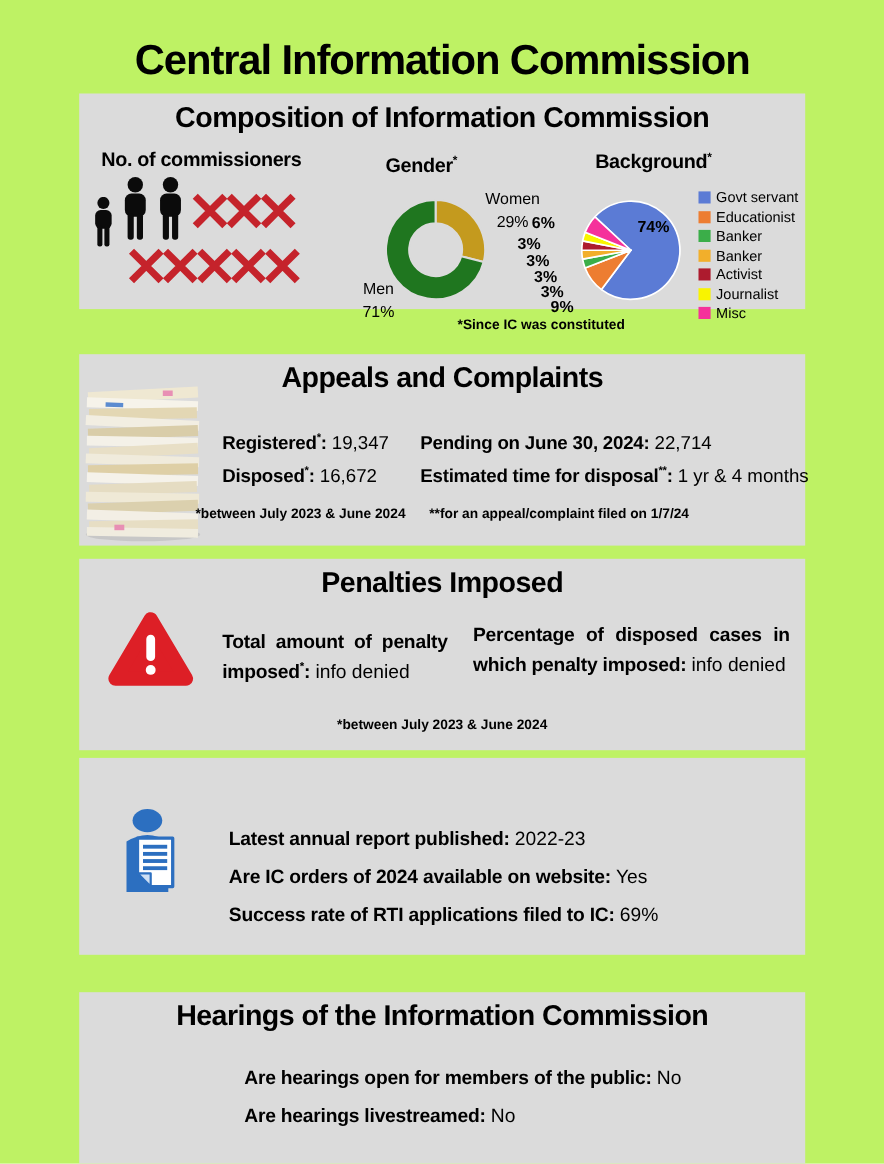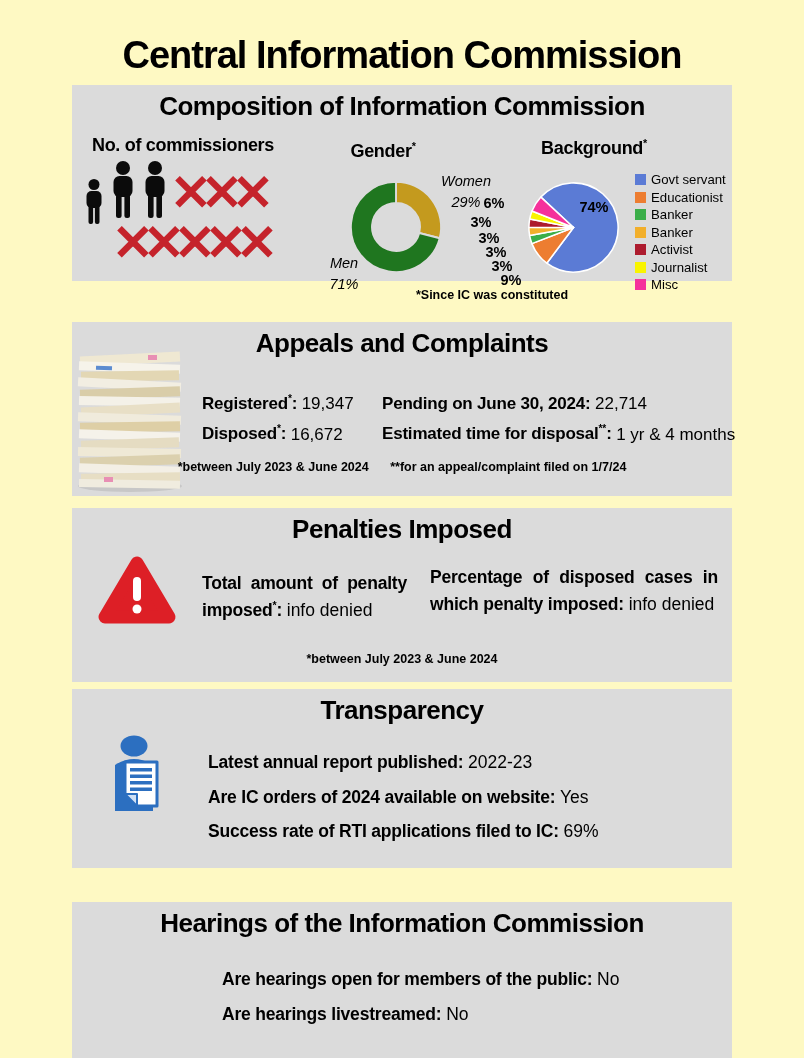--- a/index.html
+++ b/index.html
@@ -1,16 +1,16 @@
 <!DOCTYPE html>
 <html><head>
 <meta charset="utf-8">
 <style>
   html,body{margin:0;padding:0;background:#fff;}
-  .page{position:relative;width:804px;height:1058px;background:#fef9c3;overflow:hidden;
+  .page{position:relative;width:804px;height:1058px;background:#bef264;overflow:hidden;
         font-family:"Liberation Sans",sans-serif;color:#000;}
   .title{position:absolute;top:34px;left:0;width:100%;text-align:center;
          font-size:38px;font-weight:bold;letter-spacing:-1px;}
   .panel{position:absolute;left:72px;width:660px;background:#DBDBDB;}
   #panel-composition{top:85px;height:196px;}
   #panel-appeals{top:322px;height:174px;}
   #panel-penalties{top:508px;height:174px;}
   #panel-transparency{top:689px;height:179px;}
   #panel-hearings{top:902px;height:165px;}
   .sec-head{position:absolute;top:6px;left:0;width:100%;text-align:center;
@@ -20,21 +20,21 @@
   sup{font-size:60%;vertical-align:super;}
   .sub-head{position:absolute;text-align:center;font-size:18px;font-weight:bold;letter-spacing:-0.3px;}
   
   .crowd{position:absolute;left:10px;top:76px;}
   .crowd-row{display:flex;align-items:flex-end;}
   .crowd-row2{margin-left:30px;margin-top:-2px;}
   .x-mark{font-size:50px;line-height:52px;font-weight:bold;color:#C5232B;
           width:31px;text-align:center;display:inline-block;}
   .person-sm{margin-bottom:-6px;}
   .person-lg{margin-left:2px;}
-  .side-label{position:absolute;text-align:center;font-size:14.5px;line-height:1.45;font-style:italic;}
+  .side-label{position:absolute;text-align:center;font-size:14.5px;line-height:1.45;}
   .pct{position:absolute;font-weight:bold;font-size:14.5px;text-align:center;width:44px;}
   .legend{position:absolute;left:563px;top:88px;}
   .legend-row{display:flex;align-items:center;margin-bottom:4.5px;font-size:13.2px;line-height:13px;}
   .swatch{width:11px;height:11px;margin-right:5px;flex:0 0 auto;}
   .footnote{font-size:12.5px;font-weight:bold;text-align:center;}
   
   .stat{font-size:17px;line-height:1.35;white-space:nowrap;margin-bottom:7px;}
   .pen-block{position:absolute;font-size:17.5px;line-height:1.55;text-align:justify;}
   .trans-stats .stat,.hear-stats .stat{font-size:17.5px;margin-bottom:11px;}
   .live-wrap{position:absolute;left:10px;top:52px;width:100px;text-align:center;}
@@ -203,21 +203,20 @@
     </svg>
 
     <div class="pen-block" style="left:130px;top:62px;width:205px;"><span class="b"><span>Total amount of penalty imposed</span><sup>*</sup><span>: </span></span><span>info denied</span></div>
 
     <div class="pen-block" style="left:358px;top:56px;width:288px;"><span class="b"><span>Percentage of disposed cases in which penalty imposed</span><sup></sup><span>: </span></span><span>info denied</span></div>
 
     <div class="footnote abs" style="left:0;top:144px;width:100%;">*between July 2023 &amp; June 2024</div>
   </div>
 
   <div class="panel" id="panel-transparency">
-    <div class="sec-head">Transparency</div>
 
     <svg class="abs" style="left:36px;top:46px;" width="60" height="84" viewBox="0 0 60 84">
       <ellipse cx="26" cy="11" rx="13.5" ry="10.5" fill="#2C6FC0"></ellipse>
       <path d="M7 30 Q26 18 45 30 L45 76 L7 76 Z" fill="#2C6FC0"></path>
       <path d="M17 27 H49 V71 H29 L17 59 Z" fill="#fff" stroke="#2C6FC0" stroke-width="3" stroke-linejoin="round"></path>
       <rect x="22" y="33" width="22" height="3.5" fill="#2C6FC0"></rect>
       <rect x="22" y="39.5" width="22" height="3.5" fill="#2C6FC0"></rect>
       <rect x="22" y="46" width="22" height="3.5" fill="#2C6FC0"></rect>
       <rect x="22" y="52.5" width="22" height="3.5" fill="#2C6FC0"></rect>
       <path d="M17 59 L29 71 L29 59 Z" fill="#CFE0F4" stroke="#2C6FC0" stroke-width="2" stroke-linejoin="round"></path>

